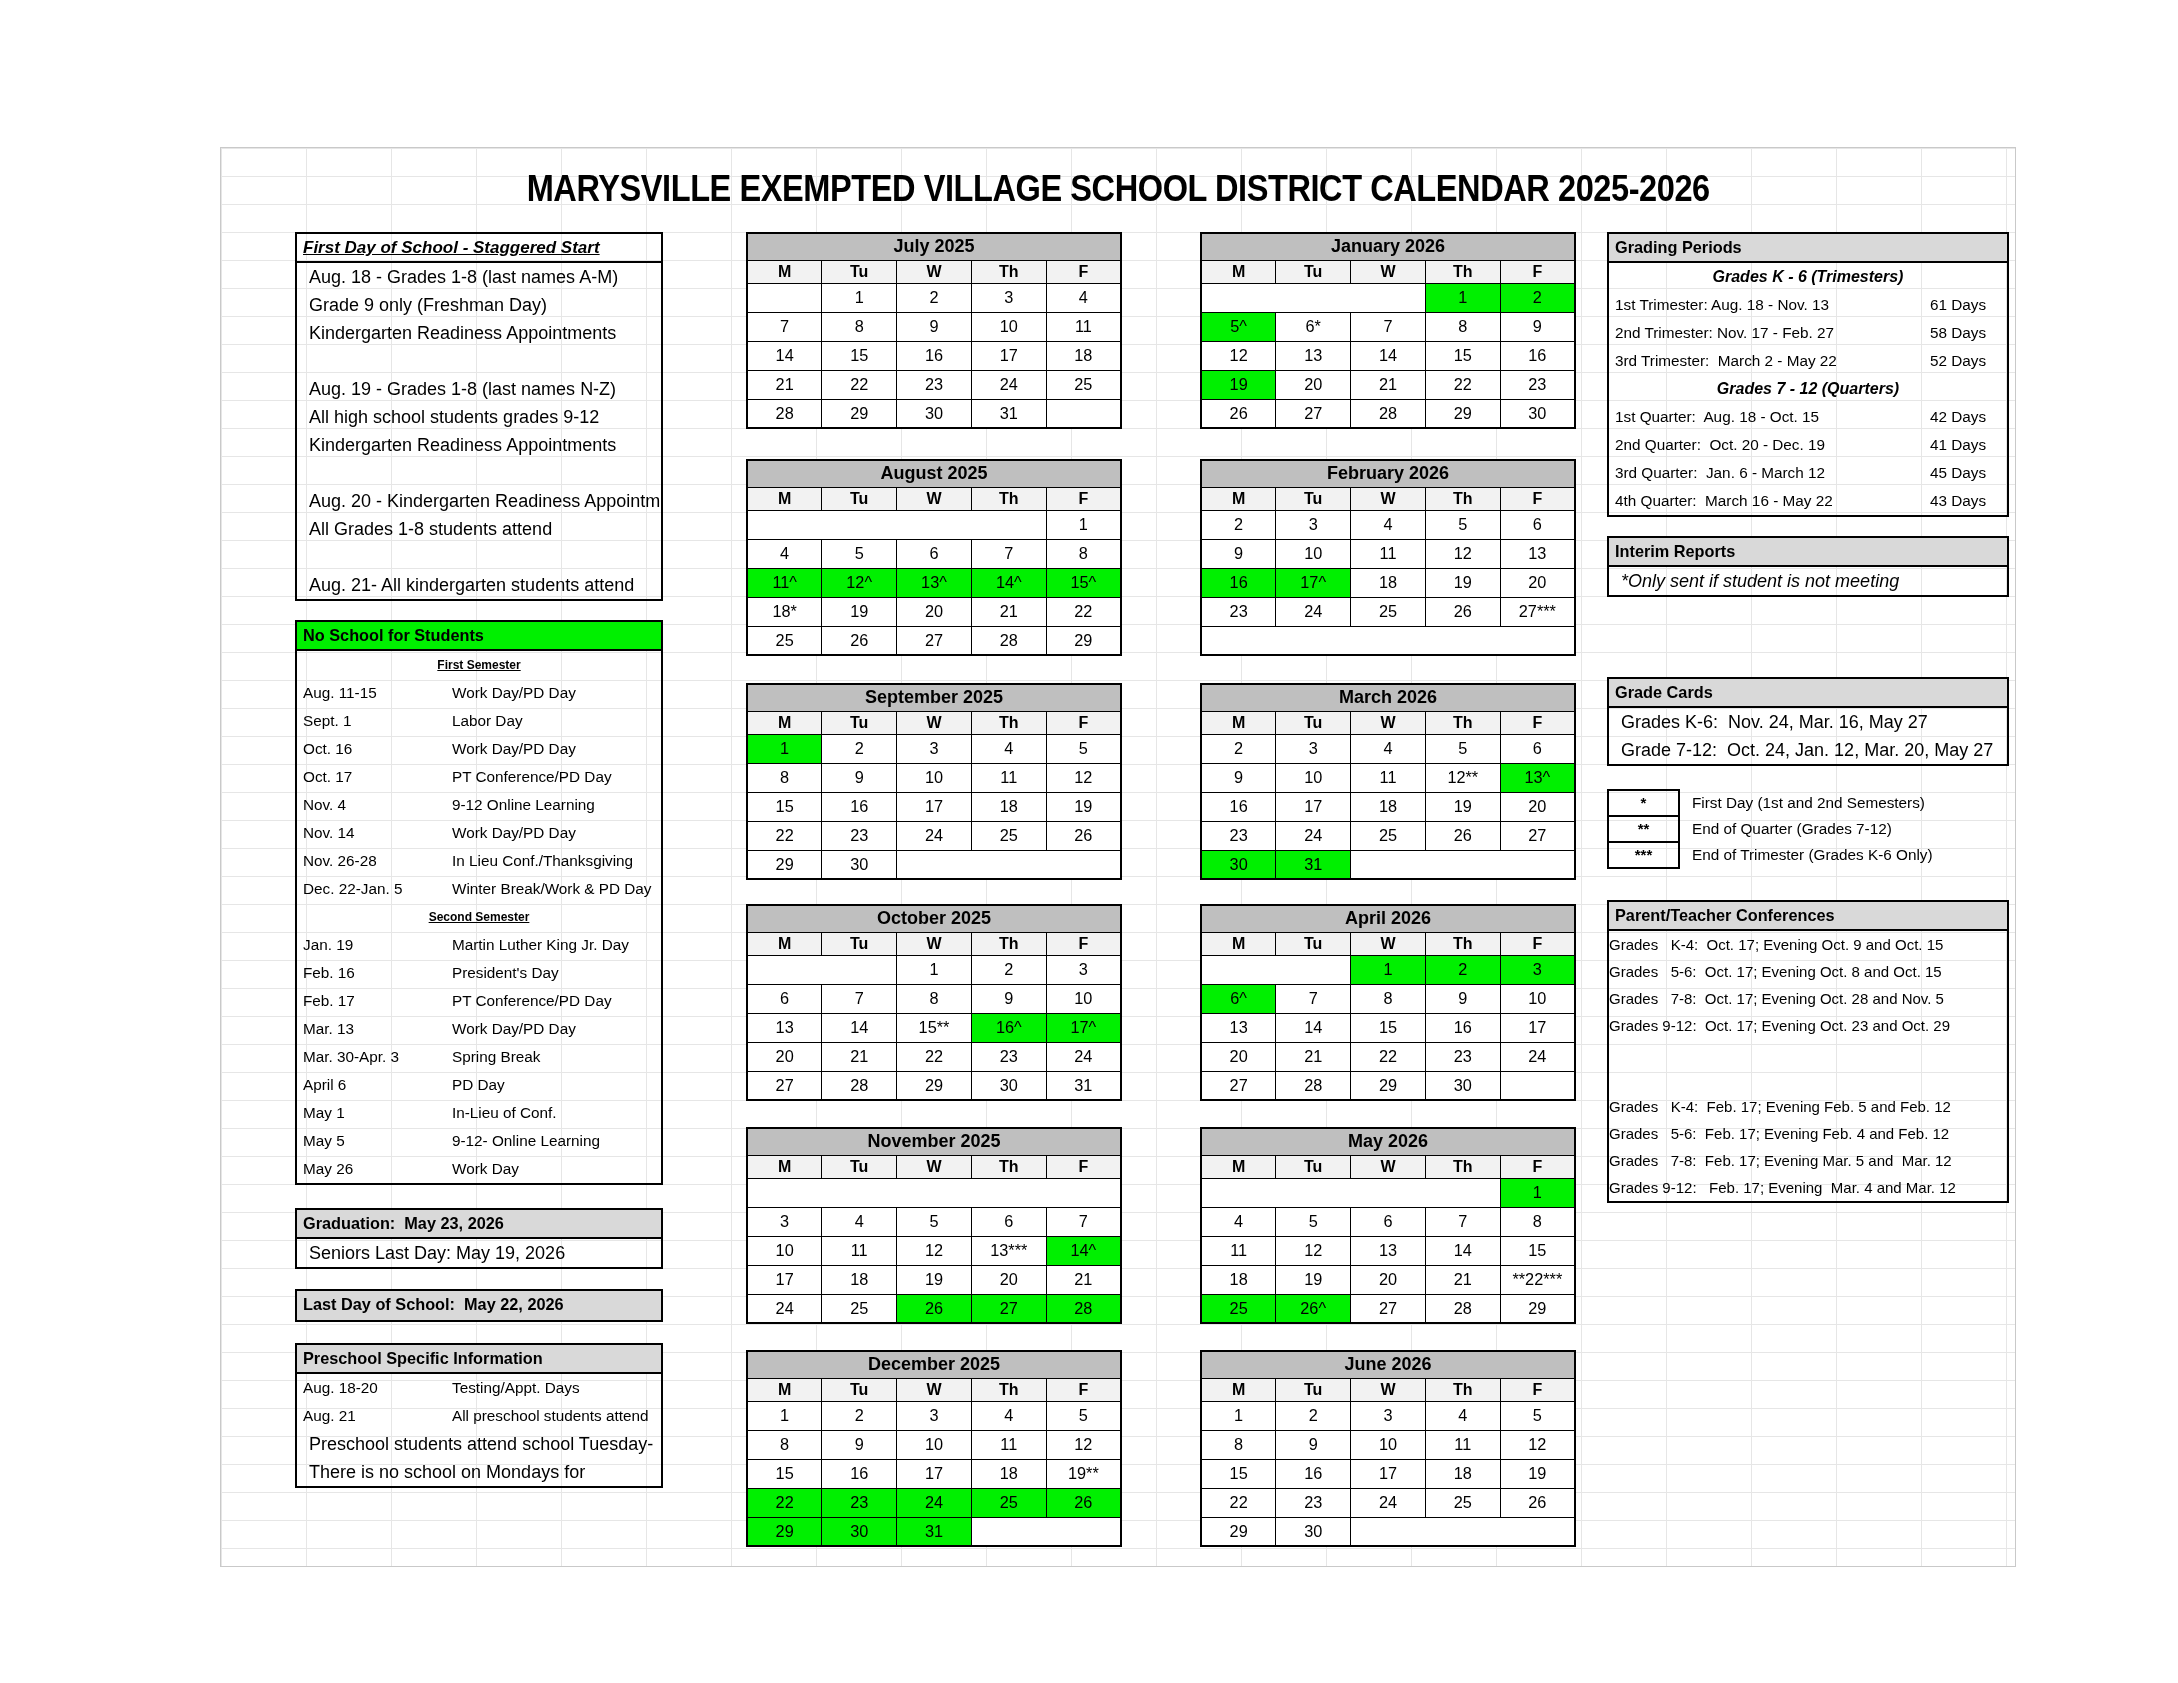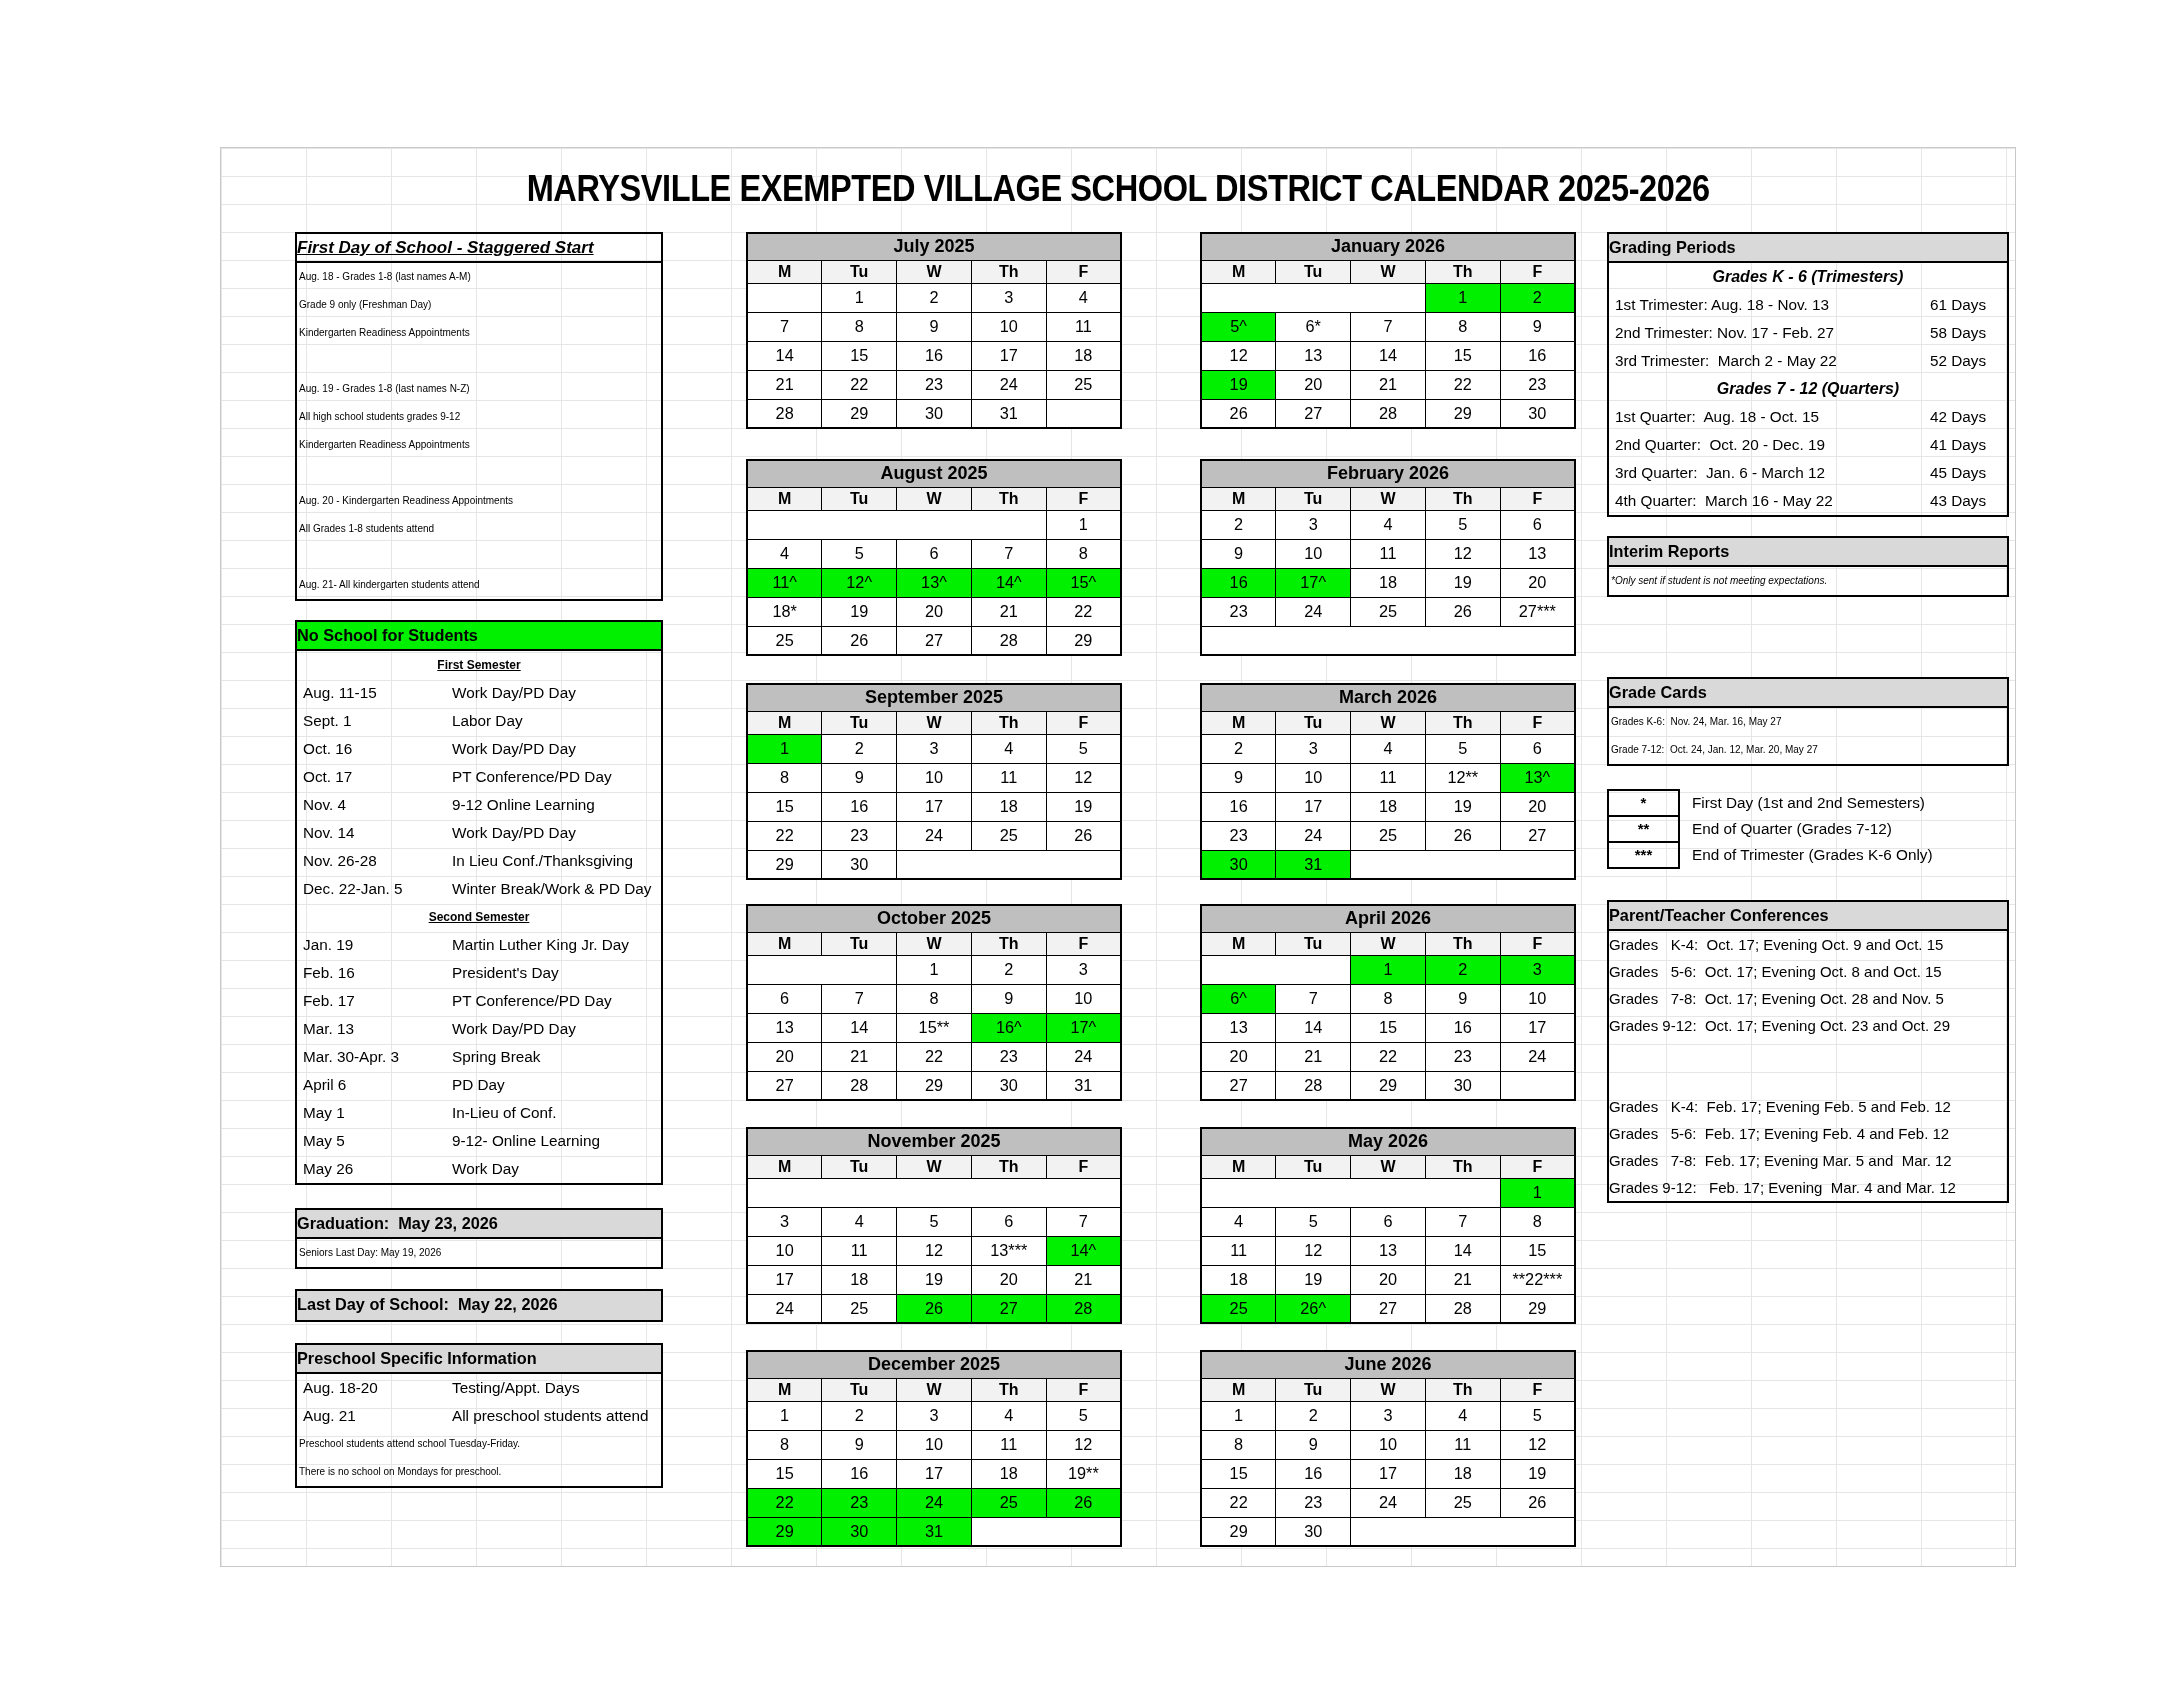--- a/index.html
+++ b/index.html
@@ -16,27 +16,27 @@
     background-size:85px 28px;
   }
   .title{position:absolute;top:20px;left:0;width:100%;text-align:center;}
   .title span{display:inline-block;font-size:37px;font-weight:bold;transform:scaleX(0.88);letter-spacing:-0.5px;}
   .col{position:absolute;top:0;}
   #col-left{left:74px;width:368px;}
   #cal-col-1{left:489px;width:376px;}
   #cal-col-2{left:943px;width:376px;}
   #col-right{left:1386px;width:402px;}
   .box{position:absolute;left:0;width:100%;border:2px solid #000;box-sizing:border-box;background:transparent;}
-  .box-h{height:29px;line-height:27px;font-weight:bold;font-size:16.3px;
+  .box-h{height:29px;line-height:27px;font-weight:bold;font-size:16.3px;padding-left:6px;
          border-bottom:2px solid #000;box-sizing:border-box;background:#d9d9d9;}
   .box-h.white-h{background:transparent;font-style:italic;text-decoration:underline;font-size:17px;}
   .box-h.green-h{background:#00f000;}
   .box-h.no-body{border-bottom:none;}
   .pre{white-space:pre;}
-  .lrow{height:28px;line-height:28px;font-size:10px;padding-left:2px;overflow:hidden;}
+  .lrow{height:28px;line-height:28px;font-size:18px;padding-left:12px;overflow:hidden;}
   .srow{display:flex;height:28px;line-height:28px;font-size:15.3px;}
   .s-date{width:149px;padding-left:6px;flex-shrink:0;}
   .s-desc{flex:1;}
   .sem-label{height:28px;line-height:28px;text-align:center;font-weight:bold;text-decoration:underline;font-size:12px;}
   
   .cal{position:absolute;left:0;width:376px;border-collapse:collapse;table-layout:fixed;border:2px solid #000;margin-left:36px;}
   .cal td{border:1px solid #000;text-align:center;padding:0;box-sizing:border-box;background:#fff;}
   .cal .mh{height:27px;background:#bfbfbf;font-weight:bold;font-size:18px;}
   .cal .wd{height:23px;background:#f2f2f2;font-weight:bold;font-size:16px;}
   .cal .day{height:29px;font-size:16.3px;}

